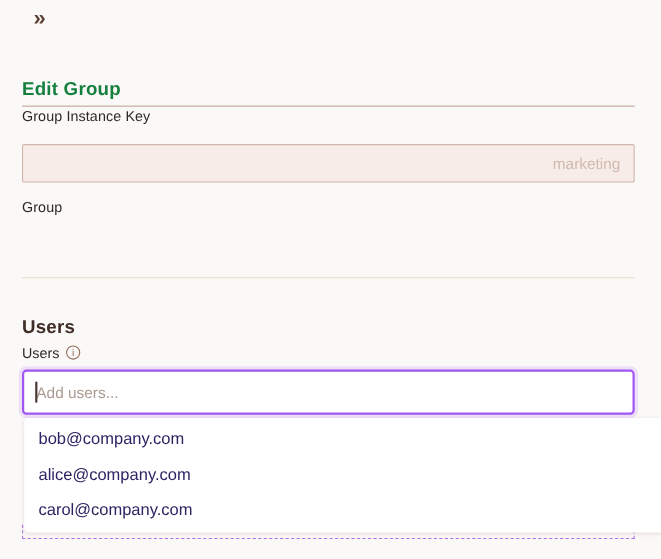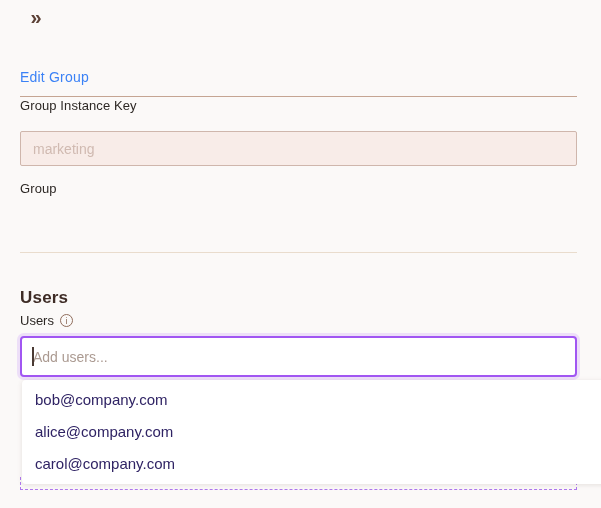--- a/index.html
+++ b/index.html
@@ -32,23 +32,23 @@
     font-weight: 600;
     color: #5c4136;
     line-height: 1;
   }
 
   
   .page-title {
     position: absolute;
     left: 20px;
     top: 60px;
-    font-size: 14px;
-    font-weight: 400;
-    color: #3b82f6;
+    font-size: 17px;
+    font-weight: 700;
+    color: #15803d;
     letter-spacing: 0.2px;
   }
   .section-heading {
     position: absolute;
     left: 20px;
     top: 274px;
     font-size: 17px;
     font-weight: 700;
     color: #3e2c26;
     letter-spacing: 0.2px;
@@ -114,20 +114,21 @@
     width: 557px;
     height: 35px;
     box-sizing: border-box;
     background: #f8ece8;
     border: 1px solid #cfb6ac;
     border-radius: 2px;
     padding: 0 12px;
     font-family: "Liberation Sans", sans-serif;
     font-size: 14px;
     color: #d0bab1;
+    text-align: right;
   }
   .input-gik { top: 131px; }
   .input-tenant { top: 201px; }
 
   
   .dropzone-border {
     position: absolute;
     left: 20px;
     top: 477px;
     width: 557px;

